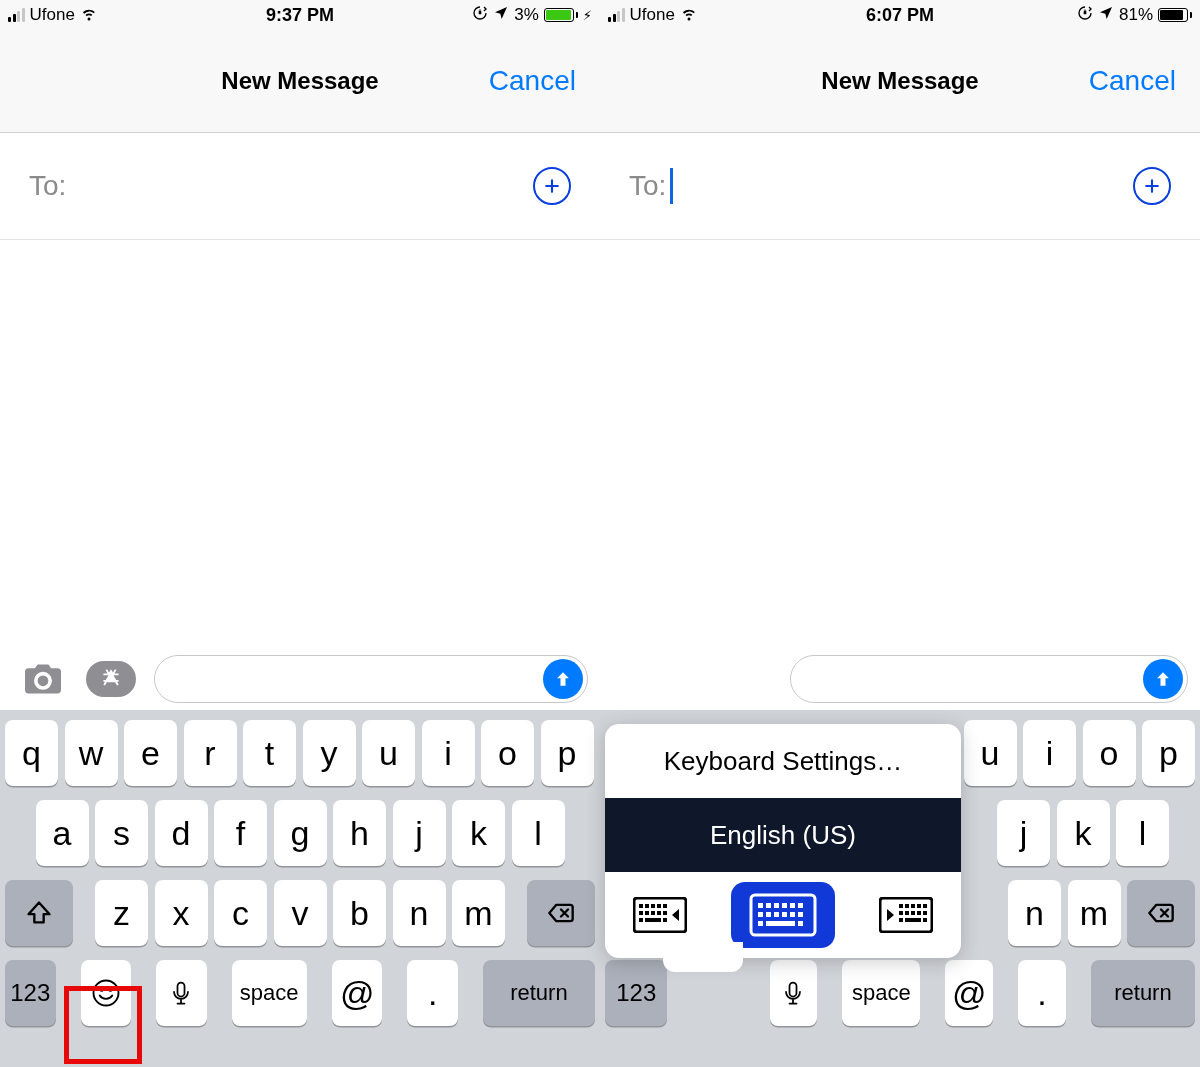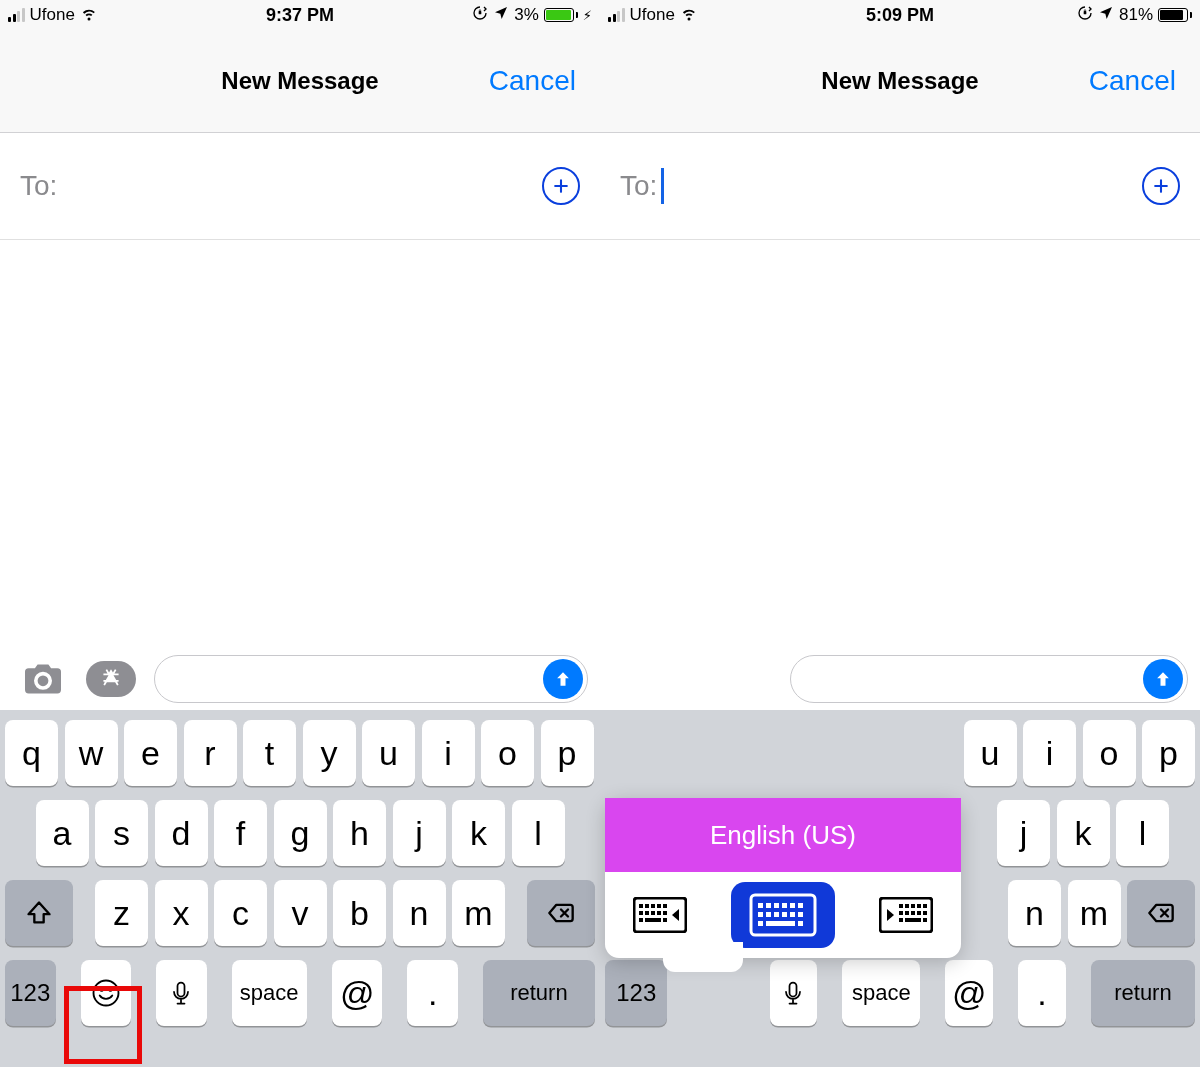--- a/index.html
+++ b/index.html
@@ -83,21 +83,21 @@
   .nav-btn-right {
     position: absolute; right: 24px;
     font-size: 28px; color: #007aff; font-weight: 400;
   }
 
   
   .to-row {
     height: 107px;
     border-bottom: 1px solid #e0e0e0;
     display: flex; align-items: center;
-    padding: 0 20px;
+    padding: 0 29px;
     font-size: 28px;
   }
   .to-label { color: #8a8a8d; }
   .to-cursor {
     display: inline-block; width: 3px; height: 36px;
     background: #1363e6; margin-left: 4px;
   }
   .to-plus {
     margin-left: auto;
     width: 38px; height: 38px;
@@ -206,21 +206,21 @@
     border-radius: 14px;
     box-shadow: 0 4px 20px rgba(0,0,0,.2);
     overflow: visible;
     z-index: 20;
   }
   .popup-row {
     height: 74px;
     display: flex; align-items: center; justify-content: center;
     font-size: 26px; color: #000;
   }
-  .popup-row.selected { background: #d946ef; color: #fff; }
+  .popup-row.selected { background: #0f172a; color: #fff; }
   .popup-icons {
     height: 86px;
     display: flex; align-items: center; justify-content: center;
     gap: 36px;
   }
   .kb-opt {
     width: 70px; height: 48px;
     display:flex; align-items:center; justify-content:center;
   }
   .kb-opt.sel {
@@ -397,21 +397,21 @@
             <span class="b3"></span>
             <span class="b4"></span>
       </span>
       <span>Ufone</span>
       <span class="wifi-icon">
         <svg viewBox="0 0 24 24">
               <path fill="#000" d="M12 18a2 2 0 1 0 0 4 2 2 0 0 0 0-4zm-4.5-3.2 1.6 1.6A4.9 4.9 0 0 1 12 15c1 0 2 .3 2.9.9l1.6-1.6A7.3 7.3 0 0 0 12 12.6c-1.7 0-3.3.6-4.5 1.6zm-3.3-3.3 1.6 1.6A9.6 9.6 0 0 1 12 10.1c2.3 0 4.5.8 6.2 2.3l1.6-1.6A12 12 0 0 0 12 7.7a12 12 0 0 0-7.8 2.8z"></path>
             </svg>
       </span>
     </div>
-    <div class="status-center">5:09 PM</div>
+    <div class="status-center">6:07 PM</div>
     <div class="status-right">
       <span>
         <svg width="16" height="16" viewBox="0 0 24 24">
               <path fill="none" stroke="#000" stroke-width="2" d="M12 3a9 9 0 1 0 9 9M18 3l3 3-3 3"></path>
               <rect x="10" y="9" width="4" height="5" fill="#000" rx="1"></rect>
               <path d="M11 9v-1a1 1 0 1 1 2 0v1" fill="none" stroke="#000" stroke-width="1"></path>
             </svg>
       </span>
       <span>
         <svg width="16" height="16" viewBox="0 0 24 24">
@@ -490,20 +490,21 @@
               <path d="M6 11a6 6 0 0 0 12 0M12 17v4M9 21h6" fill="none" stroke="#000" stroke-width="1.5" stroke-linecap="round"></path>
             </svg>
       </div>
       <div class="key space2">space</div>
       <div class="key at2">@</div>
       <div class="key dot2">.</div>
       <div class="key return2">return</div>
     </div>
 
     <div class="popup">
+      <div class="popup-row">Keyboard Settings…</div>
       <div class="popup-row selected">English (US)</div>
       <div class="popup-icons">
         <div class="kb-opt">
           <svg width="54" height="36" viewBox="0 0 54 36">
                 <rect x="1" y="1" width="52" height="34" rx="3" fill="none" stroke="#000" stroke-width="3"></rect>
                 <g fill="#000">
                   <rect x="6" y="7" width="4" height="4"></rect>
                   <rect x="12" y="7" width="4" height="4"></rect>
                   <rect x="18" y="7" width="4" height="4"></rect>
                   <rect x="24" y="7" width="4" height="4"></rect>

